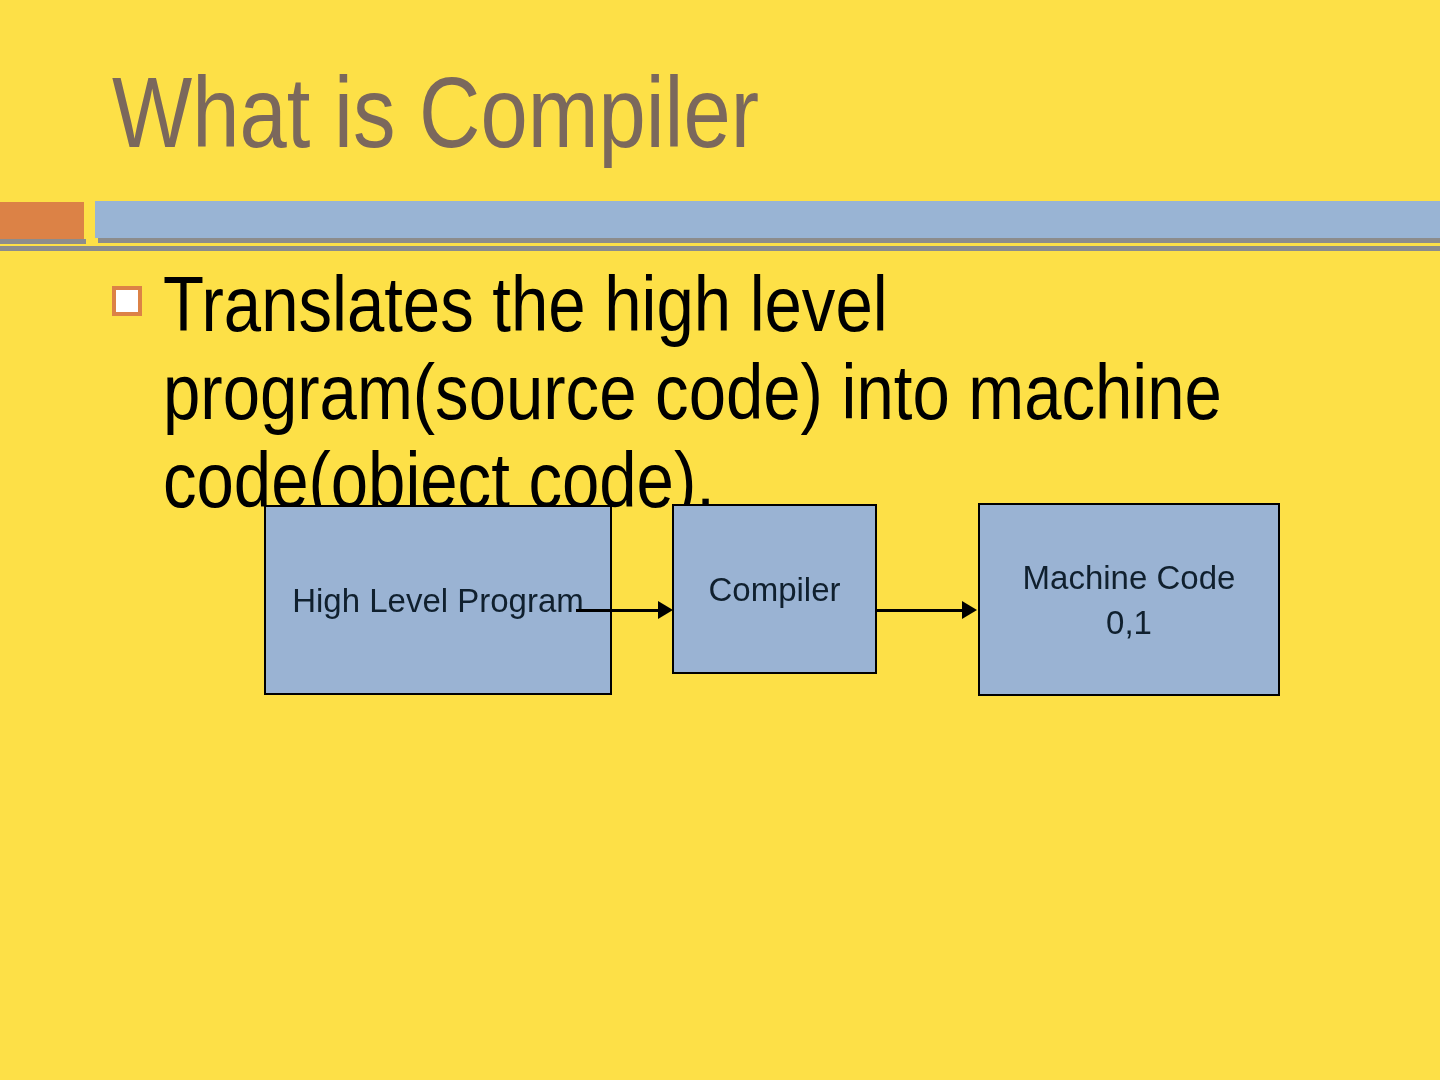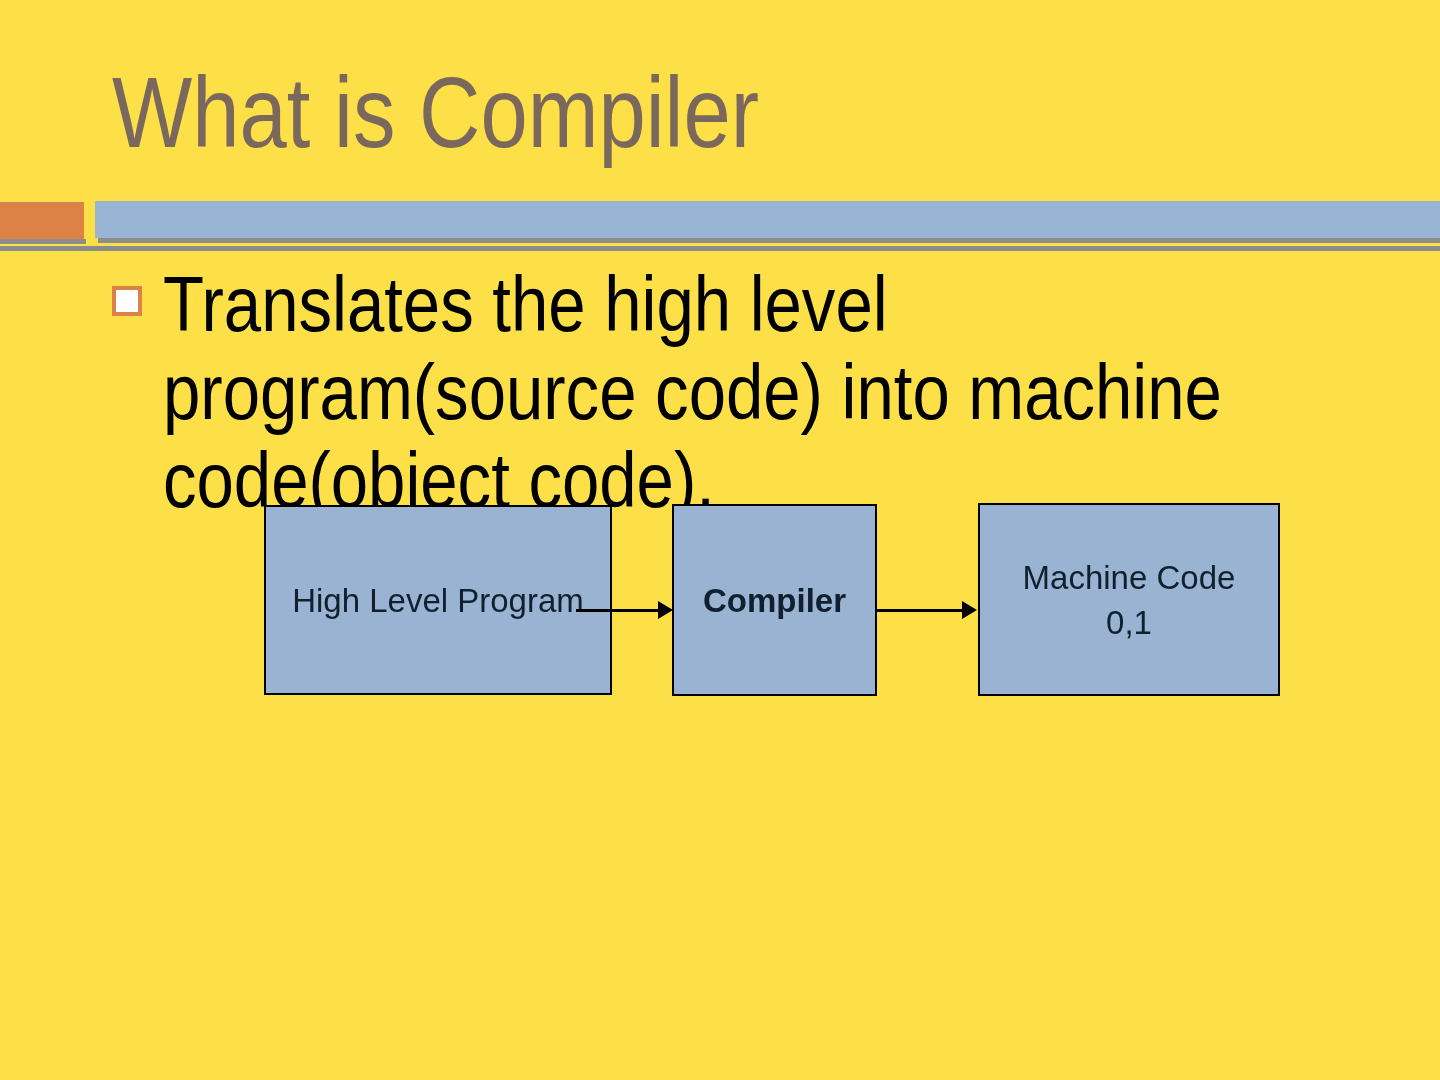--- a/index.html
+++ b/index.html
@@ -98,21 +98,21 @@
     display: flex;
     flex-direction: column;
     align-items: center;
     justify-content: center;
     text-align: center;
     font-size: 33px;
     line-height: 45px;
     color: var(--box_text, #10202E);
   }
   .box-hlp { left: 228px; top: 505px; width: 348px; height: 190px; margin-left: 36px; }
-  .box-compiler { left: 672px; top: 504px; width: 205px; height: 192px; font-weight: bold; }
+  .box-compiler { left: 672px; top: 504px; width: 205px; height: 170px; }
   .box-machine { left: 978px; top: 503px; width: 302px; height: 193px; }
 
   .arrow-line {
     position: absolute;
     height: 3px;
     background: var(--box_border, #000000);
   }
   .arrow1-line { left: 576px; top: 609px; width: 84px; }
   .arrow2-line { left: 877px; top: 609px; width: 87px; }
   .arrow-head {

